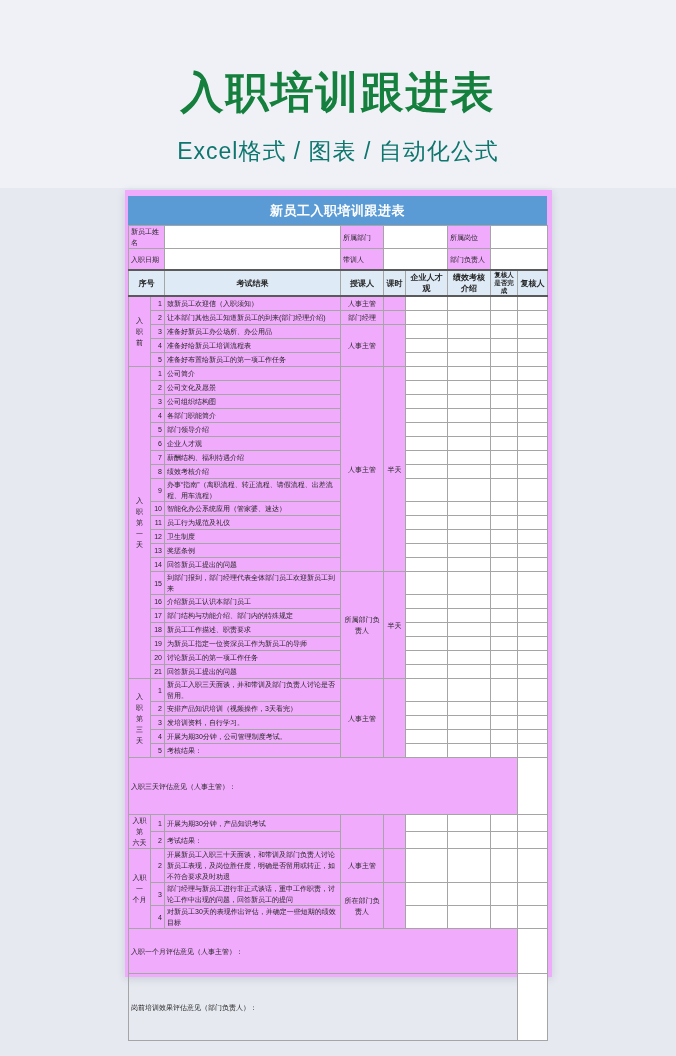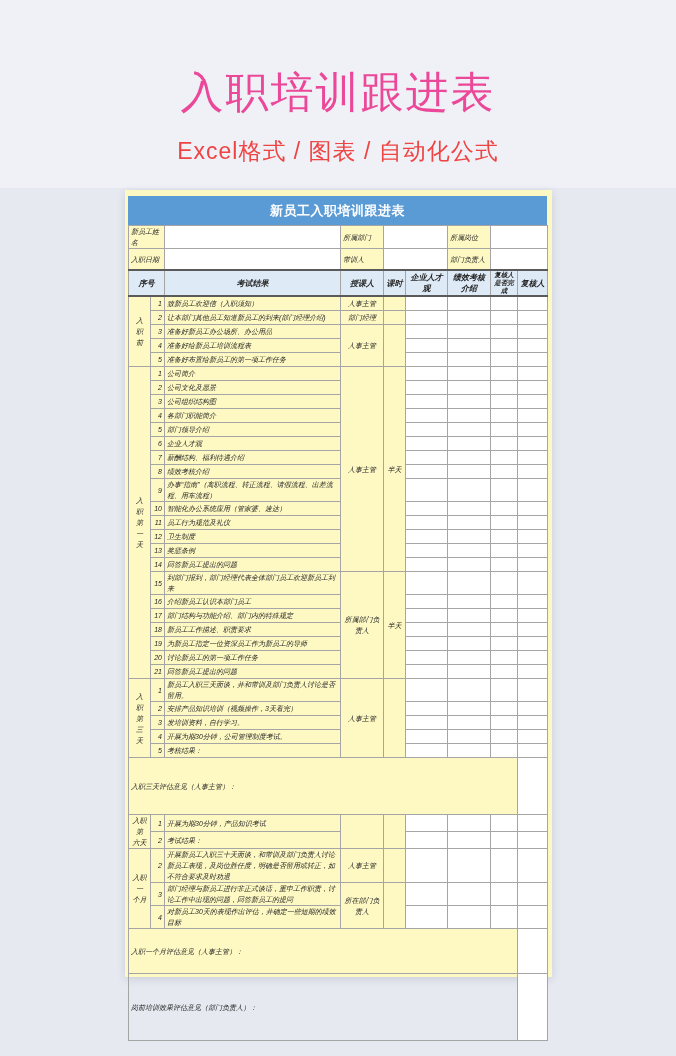--- a/index.html
+++ b/index.html
@@ -3,33 +3,33 @@
 <meta charset="utf-8">
 <style>
   html,body{margin:0;padding:0;}
   body{
     width:676px;height:1056px;position:relative;
     background:linear-gradient(180deg,#eff1f6 0,#eff1f6 188px,#e6e9f0 188px,#e6e9f0 100%);
     font-family:"Liberation Sans","DejaVu Sans",sans-serif;
     color:#262626;overflow:hidden;
   }
   .hero{position:absolute;top:0;left:0;width:676px;text-align:center;}
-  .hero-title{margin-top:64px;font-size:43px;font-weight:400;color:#ec4899;letter-spacing:2px;}
-  .hero-subtitle{margin-top:14px;font-size:23px;color:#ef4444;letter-spacing:1px;}
+  .hero-title{margin-top:64px;font-size:43px;font-weight:700;color:#15803d;letter-spacing:2px;}
+  .hero-subtitle{margin-top:14px;font-size:23px;color:#0f766e;letter-spacing:1px;}
   .card{
-    position:absolute;left:125px;top:190px;width:427px;height:787px;background:#fef9c3;
+    position:absolute;left:125px;top:190px;width:427px;height:787px;background:#f0abfc;
     box-shadow:0 2px 8px rgba(40,50,80,.15);
   }
   .sheet{position:absolute;left:3px;top:6px;width:419px;}
   .banner{
     width:419px;height:29px;background:var(--banner-bg,#5B9BD5);
     color:#fff;font-size:13px;font-weight:bold;text-align:center;line-height:29px;
     letter-spacing:.5px;
   }
-  table.grid{border-collapse:collapse;table-layout:fixed;width:419px;font-style:italic;}
+  table.grid{border-collapse:collapse;table-layout:fixed;width:419px;}
   table.grid td,table.grid th{
     border:1px solid #a5a5a5;padding:0 2px;font-weight:normal;
     font-size:7px;line-height:11px;vertical-align:middle;overflow:hidden;
   }
   .info-label{font-size:7.5px;padding-left:3px;}
   .info-input{background:#fff;}
   tr.info-row td{height:20px;}
   tr.cols-row td{
     background:var(--header-row-bg,#DEEAF6);text-align:center;font-weight:bold;
     font-size:8px;height:21px;border-bottom:2px solid #5a5a5a;border-top:2px solid #5a5a5a;

